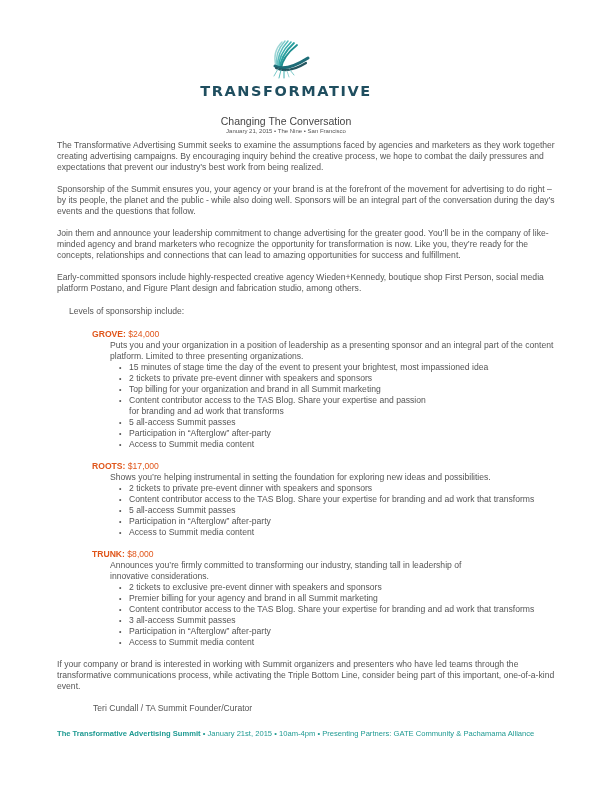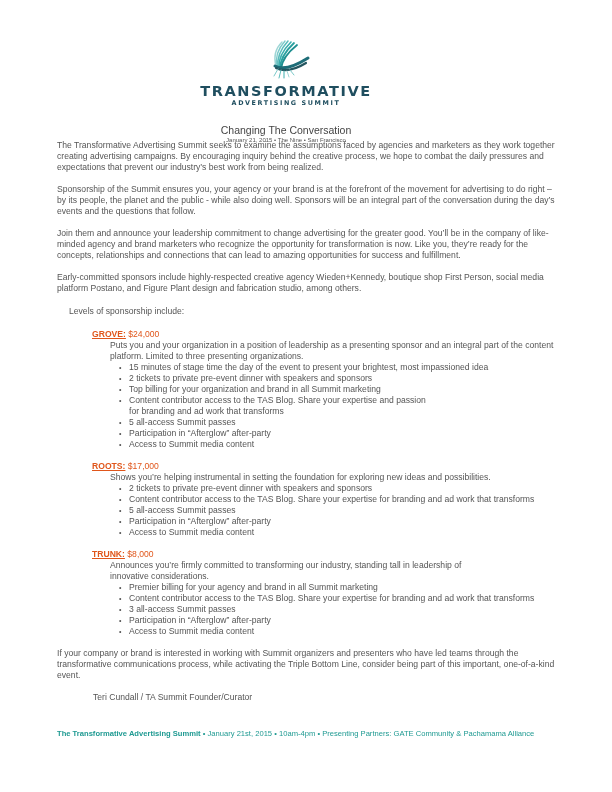--- a/index.html
+++ b/index.html
@@ -23,21 +23,21 @@
     font-weight: bold; color: #1f4e5f;
     font-size: 6.4px; letter-spacing: 1.6px; line-height: 9px;
   }
   .tagline { margin-top: 16px; font-size: 10.5px; color: #444; line-height: 12px; }
   .eventline { font-size: 6px; color: #555; line-height: 9px; }
 
   .content { position: absolute; top: 140px; left: 57px; width: 505px; }
   p { margin: 0 0 11px 0; }
   .levels-intro { margin: 12px; }
   .tier { margin-left: 35px; }
-  .tier-title { color: #e0561b; font-weight: bold; text-decoration: underline; }
+  .tier-title { color: #e0561b; font-weight: bold; }
   .tier-price { color: #e0561b; font-weight: normal; }
   .tier-desc { margin-left: 18px; }
   ul.benefits { list-style: none; margin: 0 0 11px 0; padding: 0 0 0 27px; }
   ul.benefits li { position: relative; padding-left: 10px; }
   ul.benefits li::before { content: "•"; position: absolute; left: 0; top: 0; font-size: 7px; }
   .signature { margin-left: 36px; margin-top: 11px; }
   .footer {
     position: absolute; top: 728px; left: 57px; width: 520px;
     color: #1f9a92; font-size: 7.6px; white-space: nowrap;
   }
@@ -58,21 +58,20 @@
       <path d="M15 30 Q26 36 48 22" stroke="#1e6d78" stroke-width="3"></path>
       <path d="M16 32 Q28 38 46 27" stroke="#24555f" stroke-width="2.2"></path>
       <path d="M18 33 L14 40" stroke="#7ccaca" stroke-width="1"></path>
       <path d="M21 34 L19 42" stroke="#5bbcbc" stroke-width="1"></path>
       <path d="M24 35 L24 42" stroke="#3aaeae" stroke-width="1"></path>
       <path d="M27 35 L29 41" stroke="#9fd6d6" stroke-width="1"></path>
       <path d="M30 34 L34 39" stroke="#7ccaca" stroke-width="1"></path>
     </g>
   </svg>
   <div class="brand-title">TRANSFORMATIVE</div>
-  <div class="brand-sub">ADVERTISING SUMMIT</div>
   <div class="tagline">Changing The Conversation</div>
   <div class="eventline">January 21, 2015 • The Nine • San Francisco</div>
 </div>
 
 <div class="content">
   <p>The Transformative Advertising Summit seeks to examine the assumptions faced by agencies and marketers as they work together creating advertising campaigns. By encouraging inquiry behind the creative process, we hope to combat the daily pressures and expectations that prevent our industry’s best work from being realized.</p>
   <p>Sponsorship of the Summit ensures you, your agency or your brand is at the forefront of the movement for advertising to do right – by its people, the planet and the public - while also doing well.  Sponsors will be an integral part of the conversation during the day’s events and the questions that follow.</p>
   <p>Join them and announce your leadership commitment to change advertising for the greater good. You’ll be in the company of like-minded agency and brand marketers who recognize the opportunity for transformation is now. Like you, they’re ready for the concepts, relationships and connections that can lead to amazing opportunities for success and fulfillment.</p>
   <p>Early-committed sponsors include highly-respected creative agency Wieden+Kennedy, boutique shop First Person, social media platform Postano, and Figure Plant design and fabrication studio, among others.</p>
 
@@ -110,20 +109,21 @@
     </ul>
   </div>
 
   <div class="tier">
     <div>
       <span class="tier-title">TRUNK:</span>
       <span class="tier-price">$8,000</span>
     </div>
     <div class="tier-desc" style="width:360px;">Announces you’re firmly committed to transforming our industry, standing tall in leadership of innovative considerations.</div>
     <ul class="benefits">
+      <li>2 tickets to exclusive pre-event dinner with speakers and sponsors</li>
       <li>Premier billing for your agency and brand in all Summit marketing</li>
       <li>Content contributor access to the TAS Blog. Share your expertise for branding and ad work that transforms</li>
       <li>3 all-access Summit passes</li>
       <li>Participation in “Afterglow” after-party</li>
       <li>Access to Summit media content</li>
     </ul>
   </div>
 
   <p>If your company or brand is interested in working with Summit organizers and presenters who have led teams through the transformative communications process, while activating the Triple Bottom Line, consider being part of this important, one-of-a-kind event.</p>
 

